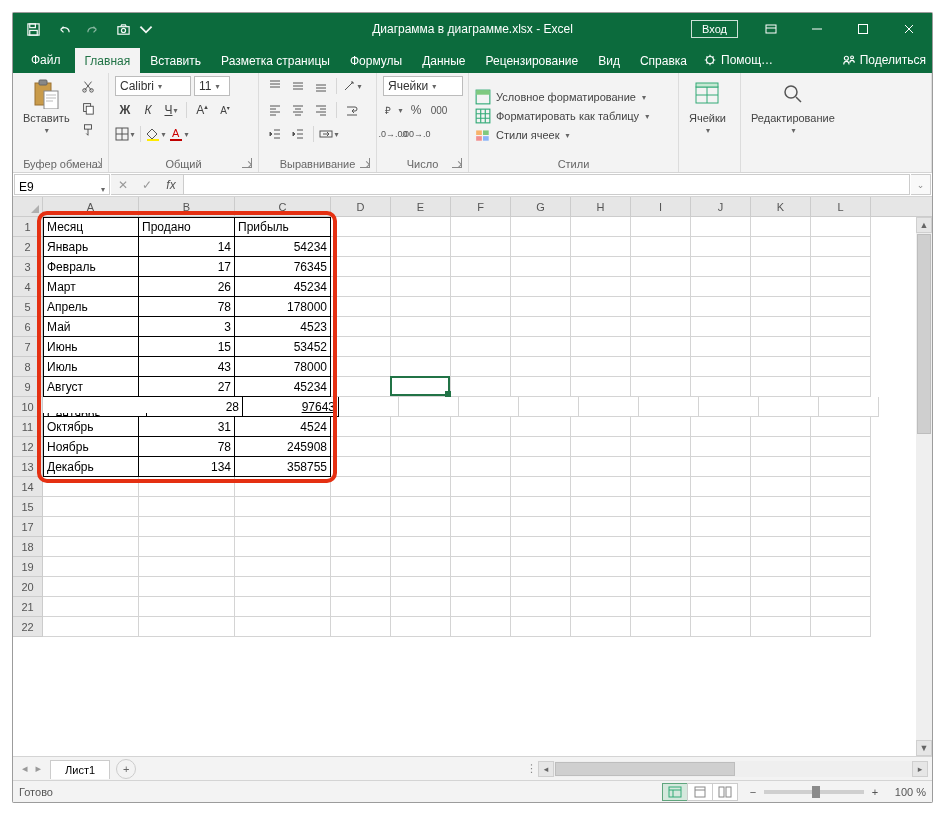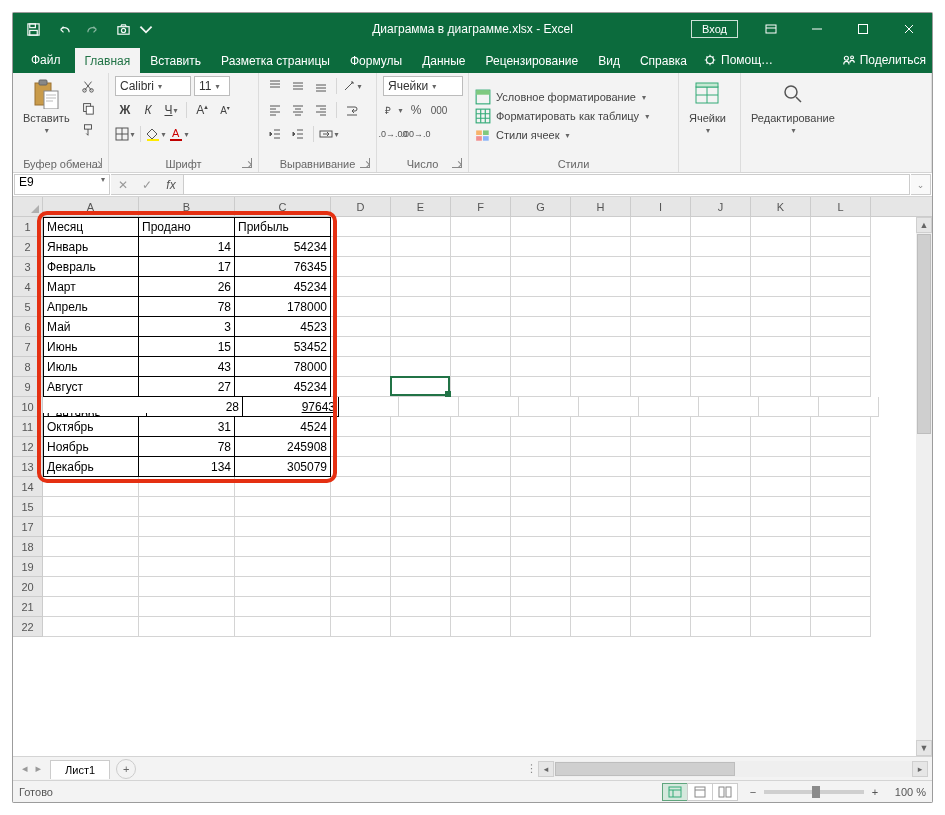--- a/index.html
+++ b/index.html
@@ -43,21 +43,21 @@
   .combo{height:20px;border:1px solid #bcbcbc;background:#fff;display:flex;align-items:center;padding:0 4px;font-size:12px;color:#333; }
   .combo .drop{margin-left:4px; font-size:8px;color:#666;}
   .row{display:flex;gap:3px;align-items:center;}
   .styles-row{display:flex;align-items:center;gap:5px;white-space:nowrap;padding:1px 0;}
   .styles-row .sico{width:16px;height:14px;display:inline-flex;align-items:center;justify-content:center;}
   .sep-v{width:1px;background:#d6d6d6;align-self:stretch;margin:2px 2px;}
   .dd-arr{font-size:8px;color:#666;margin-left:1px;}
 
   
   .formula-bar{display:flex;align-items:stretch;height:24px;background:#fff;border-bottom:1px solid #d4d4d4;}
-  .name-box{width:96px;border:1px solid #ccc;margin:1px;display:flex;align-items:flex-start;padding:0 4px;font-size:12px;background:#fff;}
+  .name-box{width:96px;border:1px solid #ccc;margin:1px;display:flex;align-items:flex-end;padding:0 4px;font-size:12px;background:#fff;}
   .name-box .drop{margin-left:auto;font-size:8px;color:#666;}
   .fx-btns{display:flex;align-items:center;border:1px solid #ccc;border-left:none;margin:1px 0 1px 0;background:#f3f3f3;}
   .fx-btns span{width:24px;text-align:center;font-size:12px;color:#999;}
   .fx-btns .fx{color:#555;font-style:italic;}
   .formula-input{flex:1;border:1px solid #ccc;border-left:none;margin:1px 1px 1px 0;background:#fff;}
   .fb-expand{width:20px;display:flex;align-items:center;justify-content:center;border:1px solid #ccc;border-left:none;margin:1px 1px 1px 0;background:#f9f9f9;font-size:9px;color:#888;}
 
   
   .grid-wrap{flex:1;display:flex;flex-direction:column;overflow:hidden;background:#fff;position:relative;}
   .cols{display:flex;height:20px;background:#e6e6e6;border-bottom:1px solid #ccc; font-size:11px;color:#555;}
@@ -289,21 +289,21 @@
               </div>
           <div class="mini-btn">
                 <svg viewBox="0 0 14 14">
                   <text x="3" y="10" font-size="11" fill="#c00">A</text>
                   <rect x="1" y="12" width="12" height="2" fill="#c00000"></rect>
                 </svg>
                 <span class="dd-arr">▾</span>
               </div>
         </div>
       </div>
-      <div class="label hasLauncher">Шрифт</div>
+      <div class="label hasLauncher">Общий</div>
     </div>
 
     <div class="rgroup" style="width:118px">
       <div class="content" style="flex-direction:column;gap:4px">
         <div class="row">
           <div class="mini-btn">
                 <svg viewBox="0 0 14 14" stroke="#555">
                   <path d="M2 2h10M2 5h10M2 8h10"></path>
                 </svg>
               </div>
@@ -686,21 +686,21 @@
             <div class="cell" style="width: 60px;"></div>
             <div class="cell" style="width: 60px;"></div>
             <div class="cell" style="width: 60px;"></div>
             <div class="cell" style="width: 60px;"></div>
             <div class="cell" style="width: 60px;"></div>
           </div>
           <div class="grow">
             <div class="rh">13</div>
             <div class="cell" style="width: 96px; border-right: 1px solid rgb(0, 0, 0); border-bottom: 1px solid rgb(0, 0, 0); border-left: 1px solid rgb(0, 0, 0);">Декабрь</div>
             <div class="cell r" style="width: 96px; border-right: 1px solid rgb(0, 0, 0); border-bottom: 1px solid rgb(0, 0, 0);">134</div>
-            <div class="cell r" style="width: 96px; border-right: 1px solid rgb(0, 0, 0); border-bottom: 1px solid rgb(0, 0, 0);">305079</div>
+            <div class="cell r" style="width: 96px; border-right: 1px solid rgb(0, 0, 0); border-bottom: 1px solid rgb(0, 0, 0);">358755</div>
             <div class="cell" style="width: 60px;"></div>
             <div class="cell" style="width: 60px;"></div>
             <div class="cell" style="width: 60px;"></div>
             <div class="cell" style="width: 60px;"></div>
             <div class="cell" style="width: 60px;"></div>
             <div class="cell" style="width: 60px;"></div>
             <div class="cell" style="width: 60px;"></div>
             <div class="cell" style="width: 60px;"></div>
             <div class="cell" style="width: 60px;"></div>
           </div>

